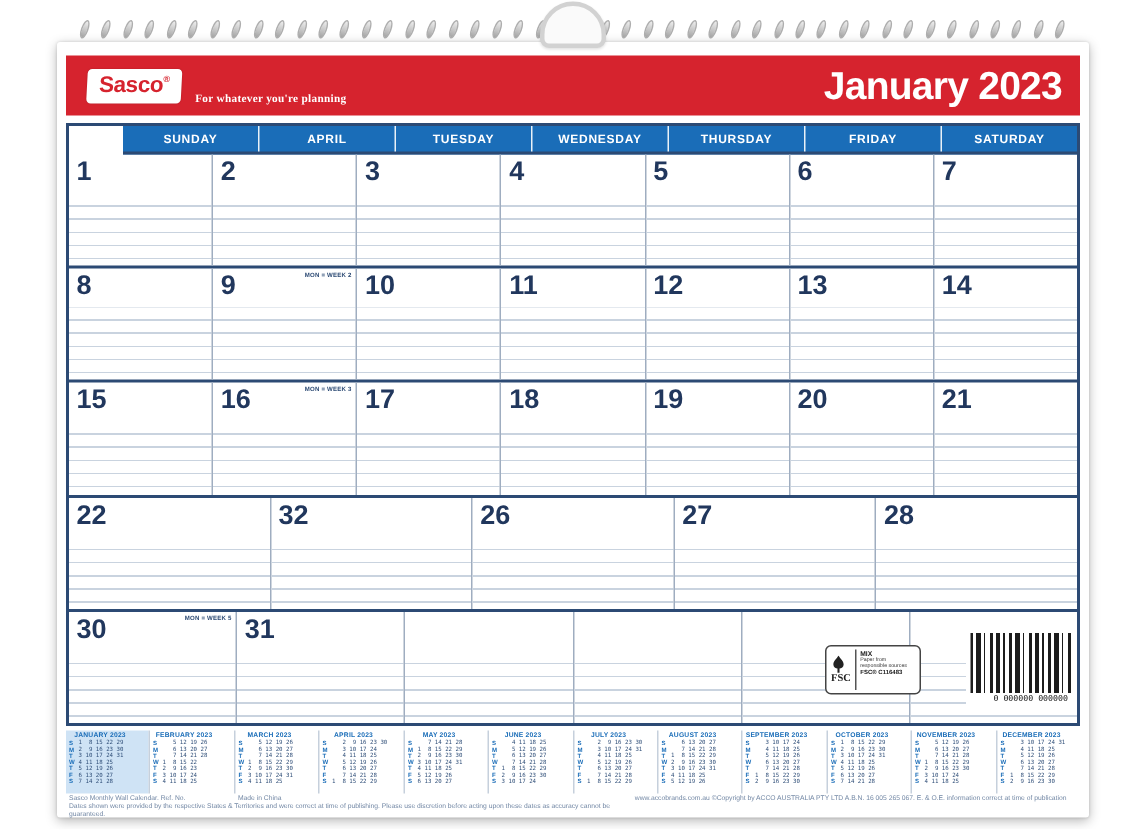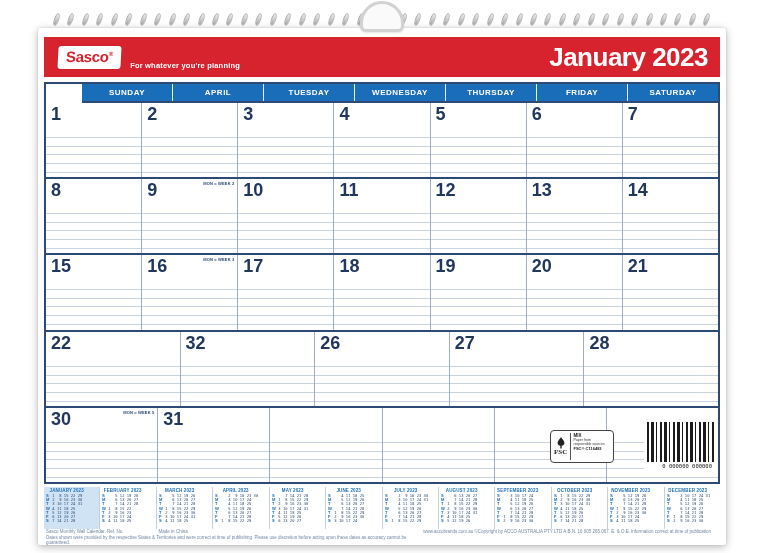--- a/index.html
+++ b/index.html
@@ -12,40 +12,40 @@
   .hook{position:absolute;left:50%;margin-left:-22px;top:1px;width:44px;height:31px;background:#fafafa;border:3px solid #d2d2d2;border-radius:22px 22px 6px 6px;z-index:5;box-sizing:border-box;box-shadow:0 1px 2px rgba(0,0,0,.12);}
 
   
   .page{position:absolute;left:38px;top:28px;width:688px;height:517px;background:#fff;border-radius:2px;box-shadow:0 2px 8px rgba(0,0,0,.28),0 0 2px rgba(0,0,0,.15);z-index:2;}
 
   
   .red-header{position:absolute;left:6px;top:9px;width:676px;height:40px;background:#d6232e;display:flex;align-items:center;}
   .logo-box{background:#fff;border-radius:3px;padding:2px 8px 3px;margin-left:14px;transform:skewX(-3deg);box-shadow:0 0 1px rgba(0,0,0,.25);}
   .logo-text{color:#d6232e;font-weight:800;font-size:15px;letter-spacing:-.3px;}
   .logo-reg{color:#d6232e;font-size:6px;vertical-align:super;font-weight:700;}
-  .tagline{color:#fff;font-size:7.5px;font-weight:bold;margin-left:9px;margin-top:16px;letter-spacing:.2px;}
+  .tagline{color:#fff;font-size:7.5px;font-weight:bold;margin-left:9px;margin-top:16px;letter-spacing:.2px;font-family:Liberation Serif, serif;}
   .month-title{margin-left:auto;padding-right:12px;color:#fff;font-size:26px;font-weight:700;letter-spacing:-.5px;}
 
   
   .grid{position:absolute;left:6px;top:54px;width:676px;height:402px;border:2px solid #2c4a74;background:#fff;box-sizing:border-box;display:flex;flex-direction:column;}
   .day-headers{display:flex;height:17px;flex:0 0 auto;background:#1a6db8;border-bottom:2px solid #2c4a74;margin-left:36px;}
   .dhcell{flex:1;color:#fff;font-size:8px;font-weight:bold;display:flex;align-items:center;justify-content:center;letter-spacing:.5px;}
   .dhcell + .dhcell{border-left:1px solid rgba(255,255,255,.9);}
   .weeks{flex:1;display:flex;flex-direction:column;}
   .wrow{flex:1;display:flex;}
   .wrow + .wrow{border-top:2px solid #2c4a74;}
   .cell{flex:1;position:relative;}
   .cell + .cell{border-left:1px solid #9fadc0;}
   .date{position:absolute;top:1px;left:5px;font-size:18px;font-weight:bold;color:#21375d;}
   .lines{position:absolute;left:0;right:0;top:26px;bottom:2px;background:repeating-linear-gradient(to bottom,transparent 0,transparent 7.8px,#c9d3df 7.8px,#c9d3df 8.8px);}
   .wlabel{position:absolute;top:2px;right:3px;font-size:9px;font-weight:bold;color:#2c4a74;transform:scale(.45);transform-origin:top right;white-space:nowrap;letter-spacing:.3px;}
 
   
   .fsc{position:absolute;left:504px;top:346px;width:64px;height:33px;border:1.2px solid #444;border-radius:4px;background:#fff;display:flex;align-items:stretch;padding:2px 3px;box-sizing:border-box;z-index:3;}
-  .fsc-left{display:flex;flex-direction:column;align-items:center;justify-content:center;padding-right:3px;border-right:1px solid #555;}
+  .fsc-left{display:flex;flex-direction:column;align-items:flex-start;justify-content:center;padding-right:3px;border-right:1px solid #555;}
   .fsc-word{font-family:"Liberation Serif",serif;font-weight:bold;font-size:7px;color:#222;line-height:7px;}
   .fsc-right{flex:1;position:relative;overflow:hidden;}
   .fsc-right-inner{width:200%;transform:scale(.5);transform-origin:0 0;padding-left:5px;}
   .fsc-mix{font-size:9px;font-weight:bold;color:#222;line-height:10px;}
   .fsc-desc{font-size:7px;color:#333;line-height:7.5px;}
   .fsc-code{font-size:8px;font-weight:bold;color:#222;line-height:10px;margin-top:1px;}
 
   
   .barcode-wrap{position:absolute;left:598px;top:336px;width:74px;height:54px;background:#fff;z-index:3;padding:2px 3px;box-sizing:border-box;}
   .barcode-bars{height:40px;background:repeating-linear-gradient(90deg,#1c1c1c 0 2px,#fff 2px 4px,#1c1c1c 4px 7px,#fff 7px 9px,#1c1c1c 9px 10px,#fff 10px 13px);}

